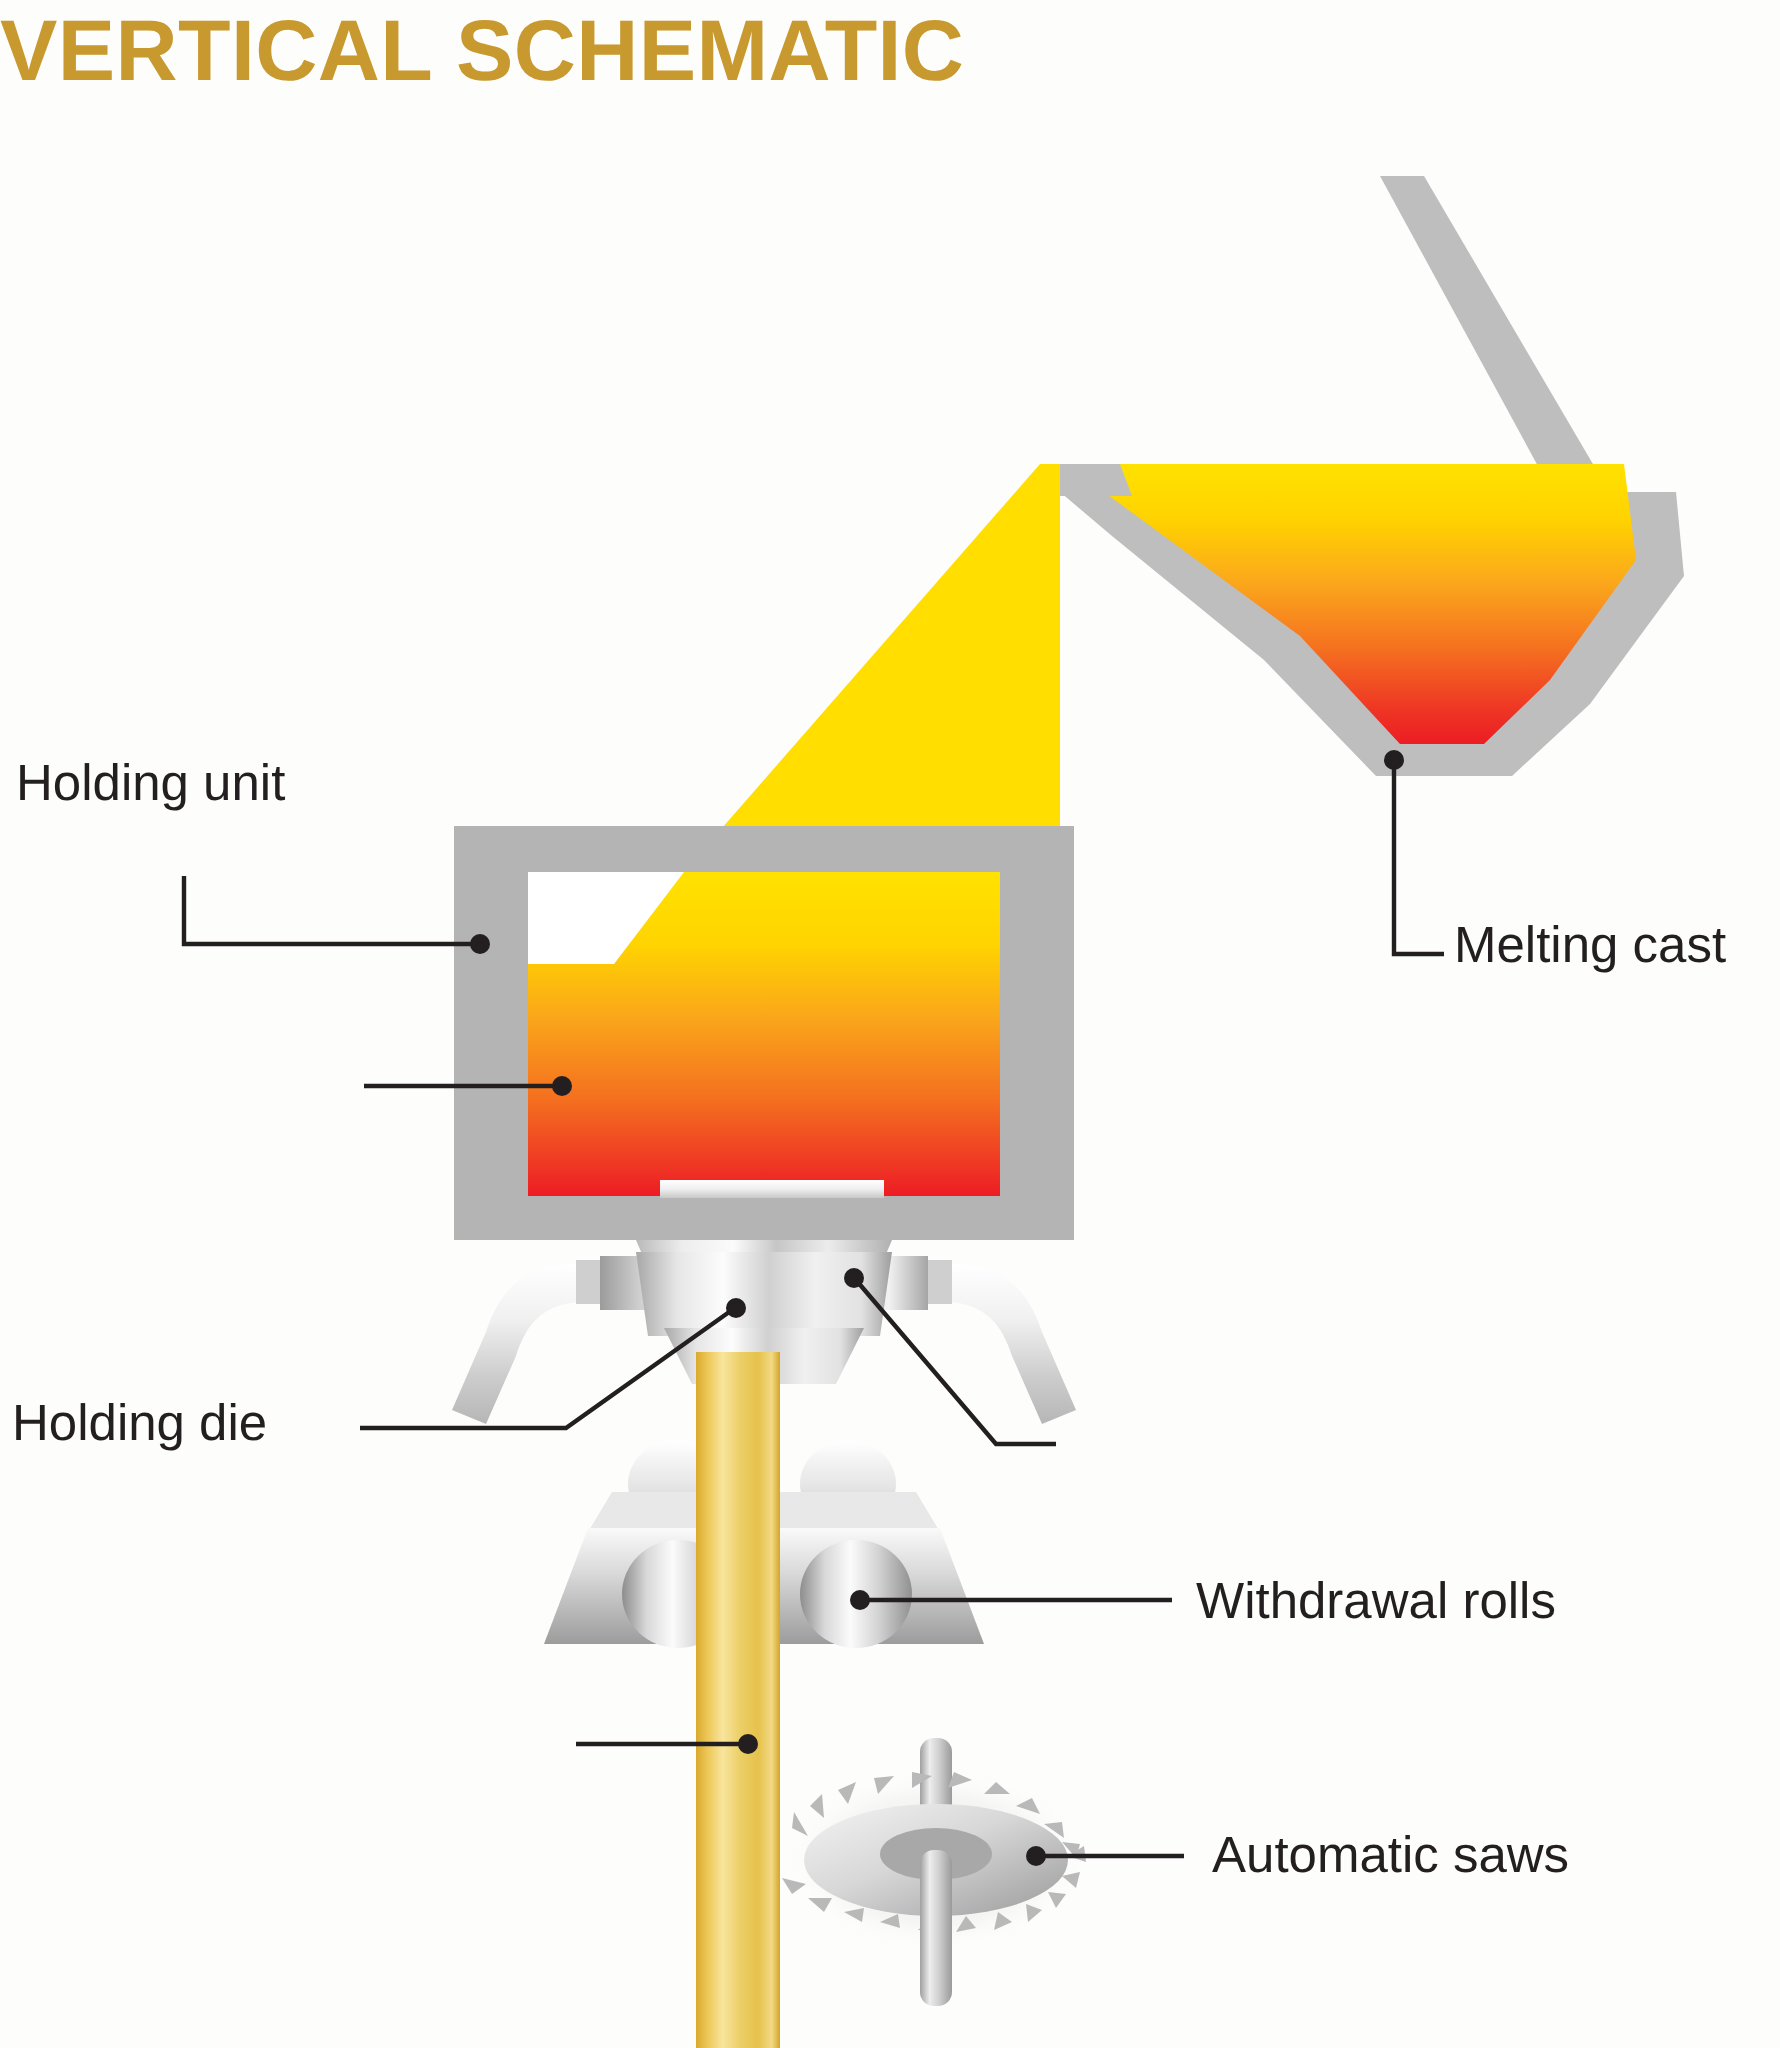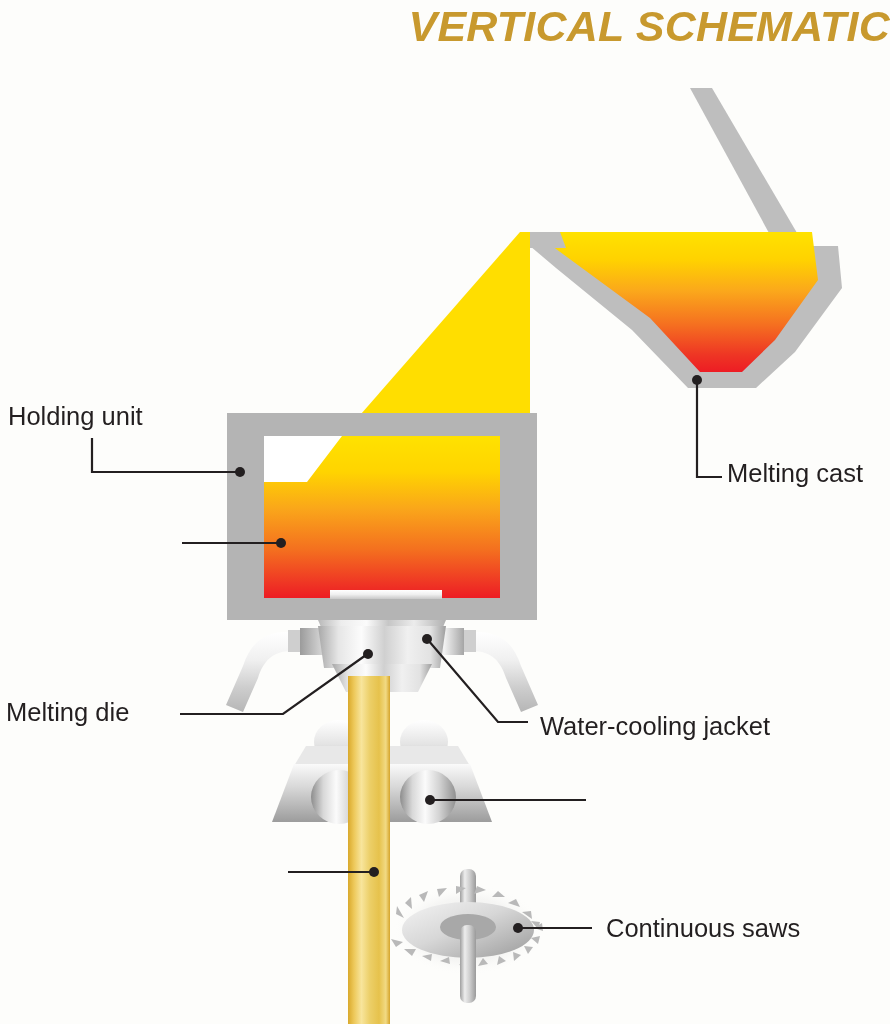--- a/index.html
+++ b/index.html
@@ -23,28 +23,27 @@
     top: 0;
     width: 890px;
     height: 1024px;
     display: block;
   }
   .page-title {
     position: absolute;
     left: 0;
     top: 2px;
     width: 890px;
-    text-align: right;
+    text-align: left;
     font-family: "Liberation Sans", sans-serif;
     font-weight: bold;
     font-size: 43px;
     letter-spacing: 0.2px;
     color: #C8992E;
     white-space: nowrap;
-    font-style: italic;
   }
   .lbl {
     position: absolute;
     font-family: "Liberation Sans", sans-serif;
     font-size: 25.5px;
     color: #231f20;
     white-space: nowrap;
     line-height: 1;
   }
   .lbl-r { text-align: left; }
@@ -294,19 +293,19 @@
       <circle cx="430" cy="800" r="5" fill="#231f20" stroke="none"></circle>
 
       <path d="M 288,872 L 372,872"></path>
       <circle cx="374" cy="872" r="5" fill="#231f20" stroke="none"></circle>
 
       <path d="M 520,928 L 592,928"></path>
       <circle cx="518" cy="928" r="5" fill="#231f20" stroke="none"></circle>
     </g>
   </svg>
 
-  <div class="lbl" style="left:8px;  top:404px;text-align:right;">Holding unit</div>
-  <div class="lbl" style="left:6px;  top:700px;">Melting die</div>
+  <div class="lbl" style="left:8px;  top:380px;text-align:right;">Holding unit</div>
+  <div class="lbl" style="left:6px;  top:700px;">Holding die</div>
   <div class="lbl lbl-r" style="left:727px; top:461px;">Melting cast</div>
-  <div class="lbl lbl-r" style="left:540px; top:714px;">Water-cooling jacket</div>
-  <div class="lbl lbl-r" style="left:606px; top:916px;">Continuous saws</div>
+  <div class="lbl lbl-r" style="left:598px; top:789px;">Withdrawal rolls</div>
+  <div class="lbl lbl-r" style="left:606px; top:916px;">Automatic saws</div>
 
 </div>
 
 </body></html>

